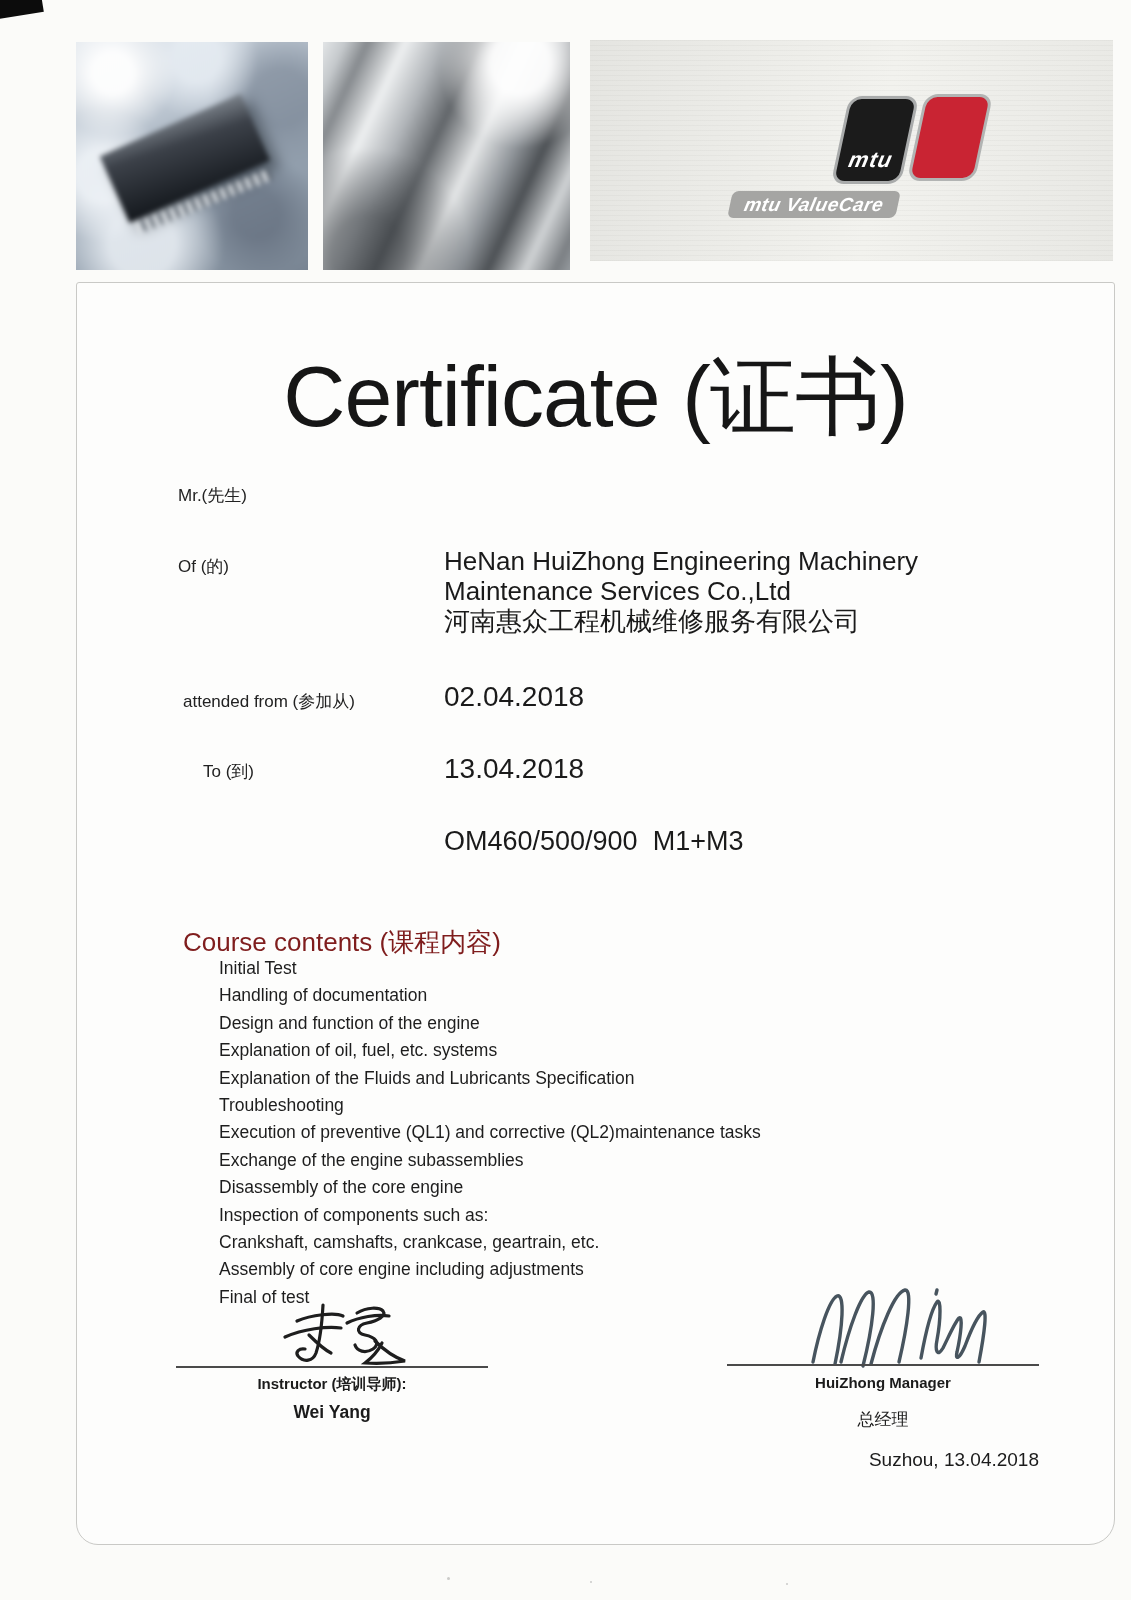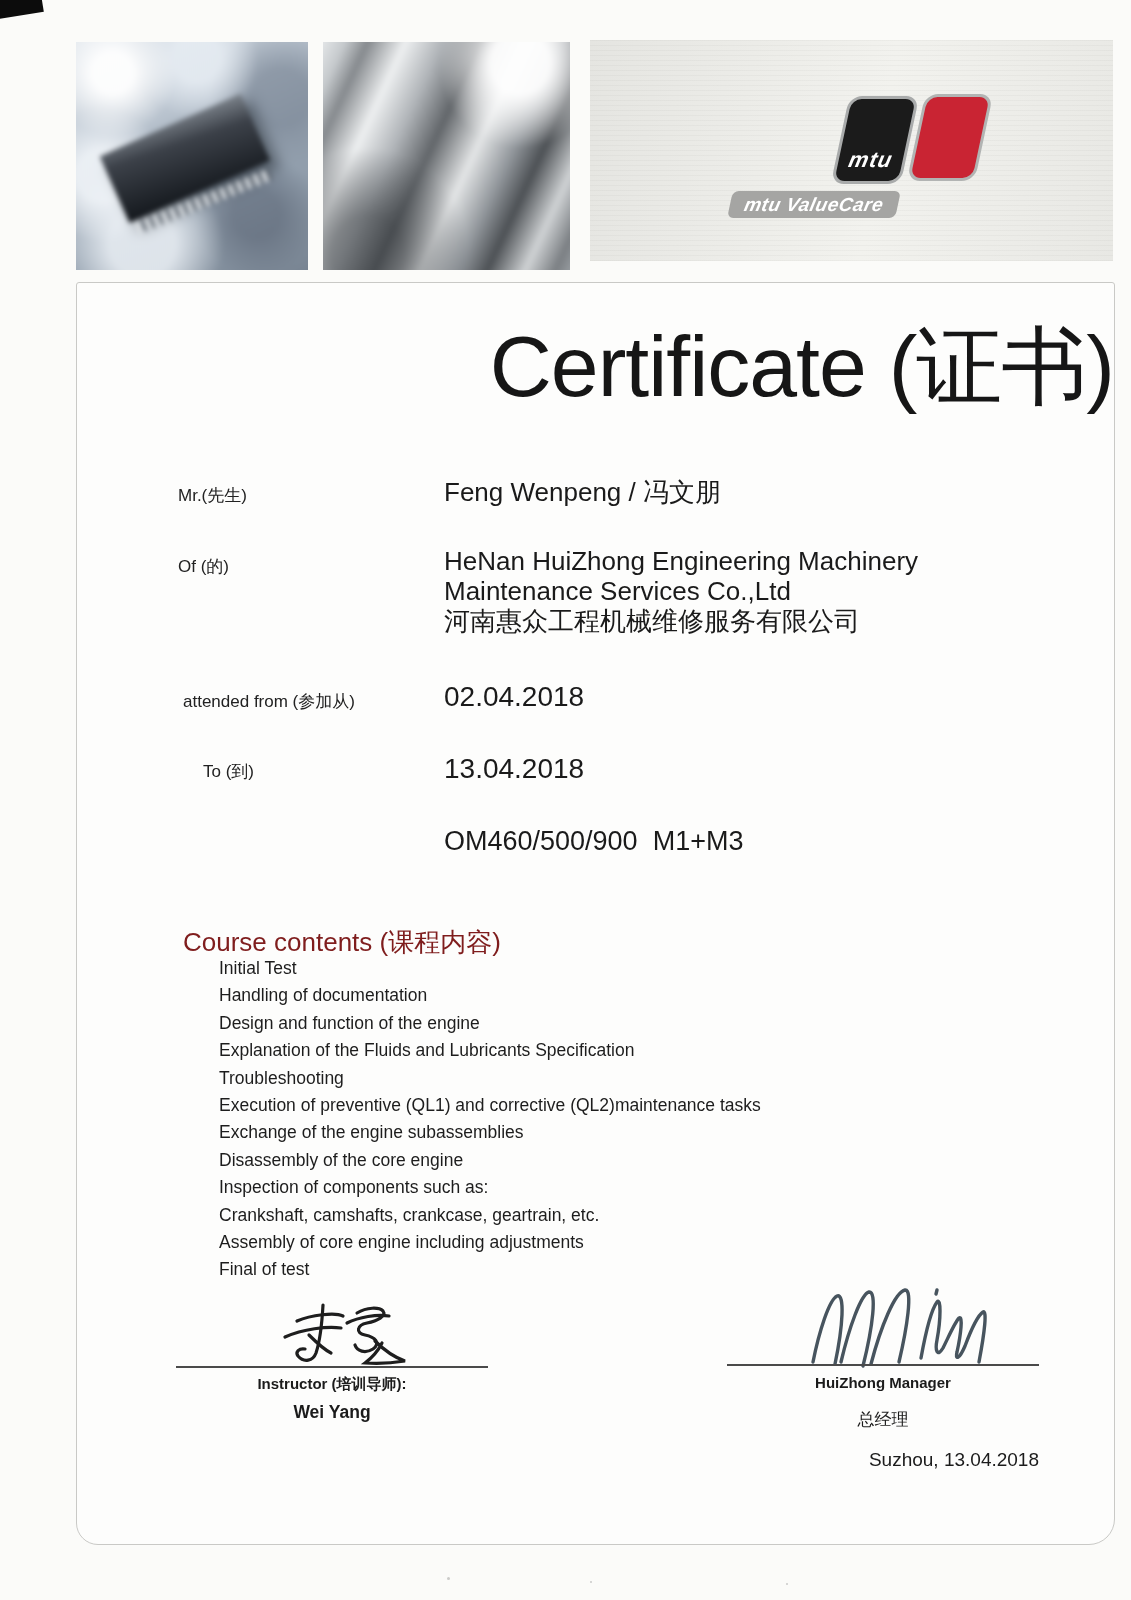--- a/index.html
+++ b/index.html
@@ -72,21 +72,21 @@
     text-align:center;line-height:27px;color:#ffffff;
     font-style:italic;font-weight:bold;font-size:19px;letter-spacing:.5px;
   }
   
   .cert-box{
     position:absolute;left:76px;top:282px;width:1037px;height:1261px;
     background:#fdfdfc;border:1px solid #c9c9c6;
     border-radius:3px 3px 26px 22px;
   }
   .cert-title{
-    position:absolute;left:0;top:26px;width:100%;text-align:right;
+    position:absolute;left:0;top:56px;width:100%;text-align:center;
     font-size:86px;letter-spacing:-1px;color:#161616;white-space:nowrap;
   }
   .f-label{position:absolute;font-size:17px;color:#222;}
   .f-value{position:absolute;font-size:26px;color:#1a1a1a;}
   .lbl-mr{left:101px;top:201px;}
   .val-mr{left:367px;top:192px;}
   .lbl-of{left:101px;top:272px;}
   .val-of{left:367px;top:263px;line-height:30px;}
   .lbl-from{left:106px;top:407px;}
   .val-from{left:367px;top:398px;font-size:28px;}
@@ -139,21 +139,20 @@
   </div>
   <div class="logo-shape logo-red" style="background:#c92433;"></div>
   <div class="logo-shape logo-badge" style="background:#a5a5a3;">mtu ValueCare</div>
 </div>
 
 <div class="cert-box">
 
   <div class="cert-title">Certificate (证书)</div>
 
   <div class="f-label lbl-mr">Mr.(先生)</div>
-  <div class="f-value val-mr">Feng Wenpeng / 冯文朋</div>
 
   <div class="f-label lbl-of">Of (的)</div>
   <div class="f-value val-of">
     <div>HeNan HuiZhong Engineering Machinery</div>
     <div>Maintenance Services Co.,Ltd</div>
     <div>河南惠众工程机械维修服务有限公司</div>
   </div>
 
   <div class="f-label lbl-from">attended from (参加从)</div>
   <div class="f-value val-from">02.04.2018</div>
@@ -161,20 +160,21 @@
   <div class="f-label lbl-to">To (到)</div>
   <div class="f-value val-to">13.04.2018</div>
 
   <div class="f-value val-course-code">OM460/500/900  M1+M3</div>
 
   <div class="course-heading">Course contents (课程内容)</div>
   <div class="course-list">
     <div class="course-item">Initial Test</div>
     <div class="course-item">Handling of documentation</div>
     <div class="course-item">Design and function of the engine</div>
+    <div class="course-item">Explanation of oil, fuel, etc. systems</div>
     <div class="course-item">Explanation of the Fluids and Lubricants Specification</div>
     <div class="course-item">Troubleshooting</div>
     <div class="course-item">Execution of preventive (QL1) and corrective (QL2)maintenance tasks</div>
     <div class="course-item">Exchange of the engine subassemblies</div>
     <div class="course-item">Disassembly of the core engine</div>
     <div class="course-item">Inspection of components such as:</div>
     <div class="course-item">Crankshaft, camshafts, crankcase, geartrain, etc.</div>
     <div class="course-item">Assembly of core engine including adjustments</div>
     <div class="course-item">Final of test</div>
   </div>

